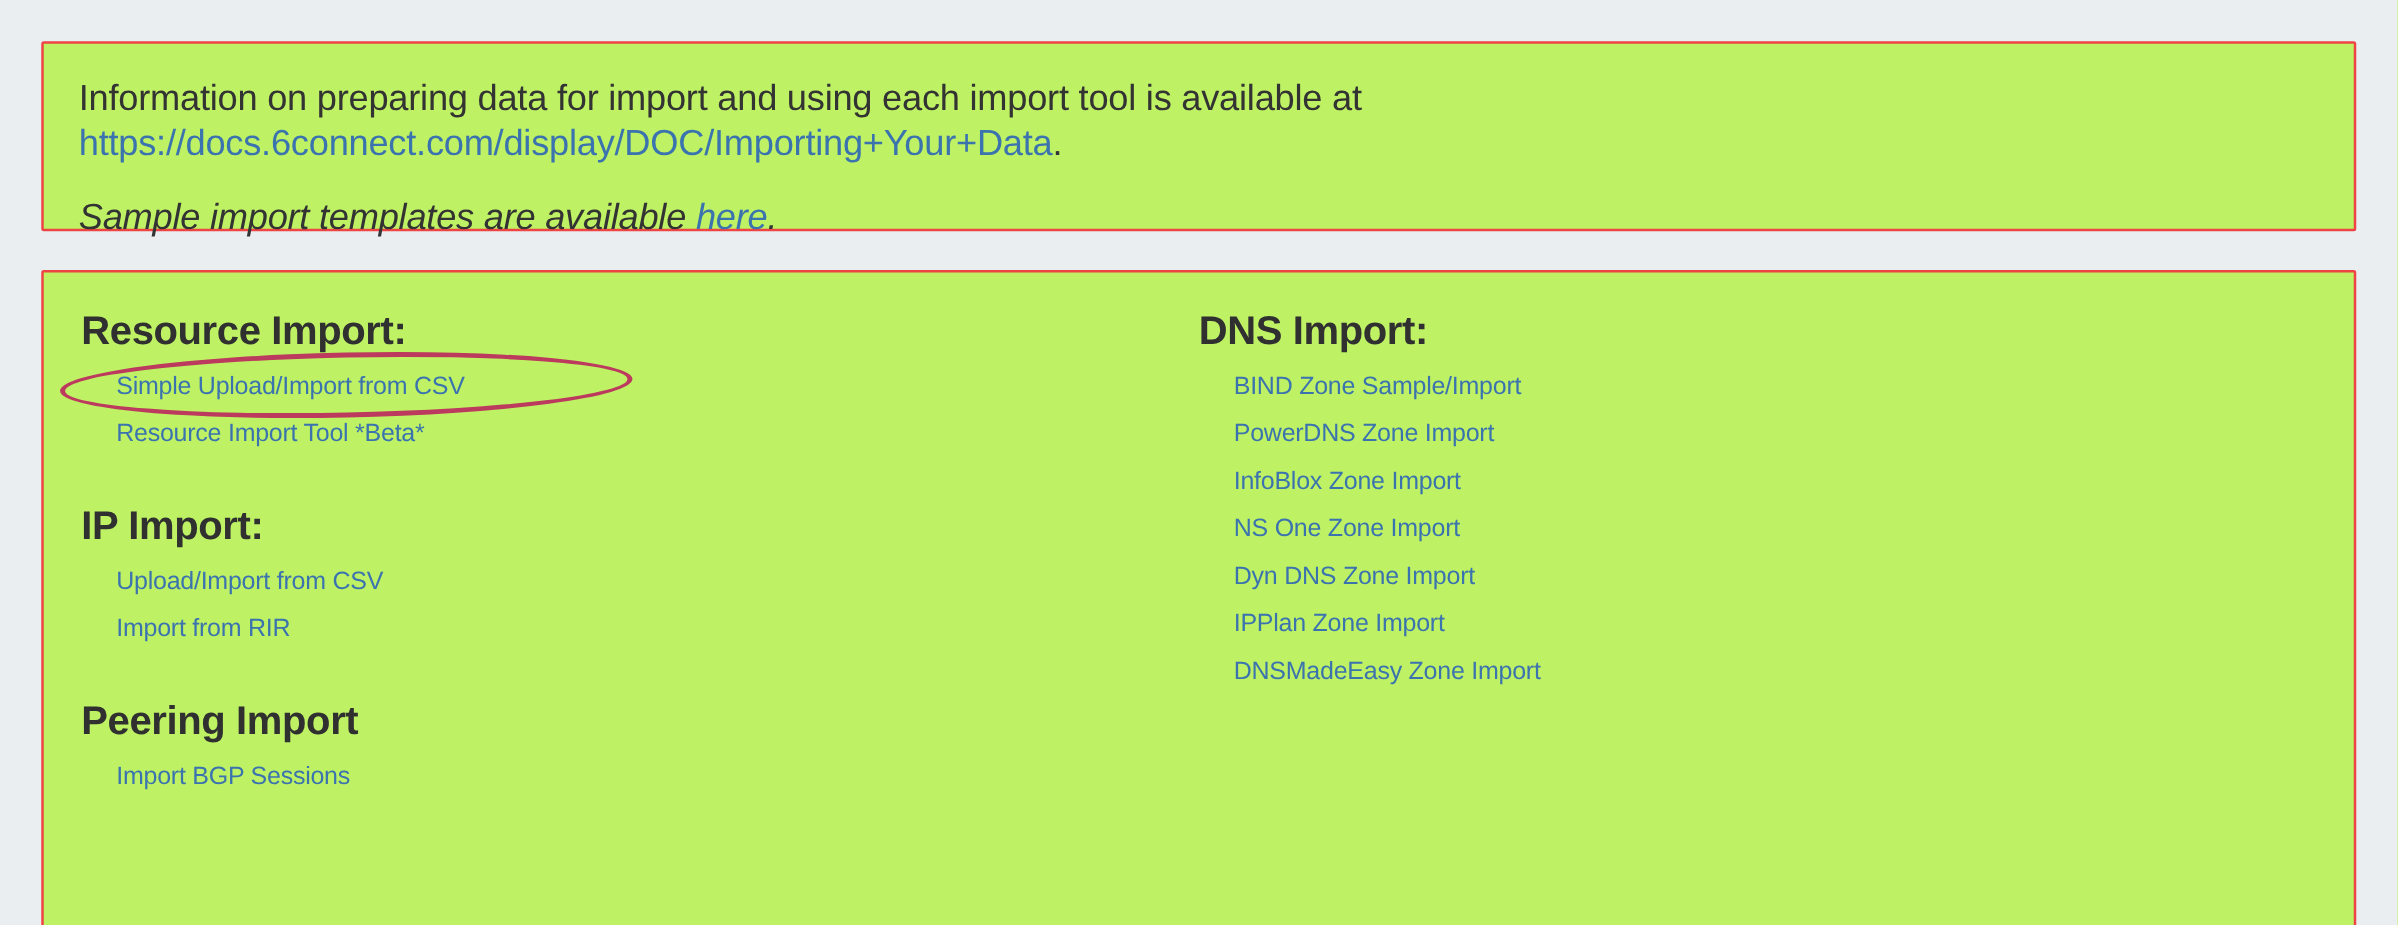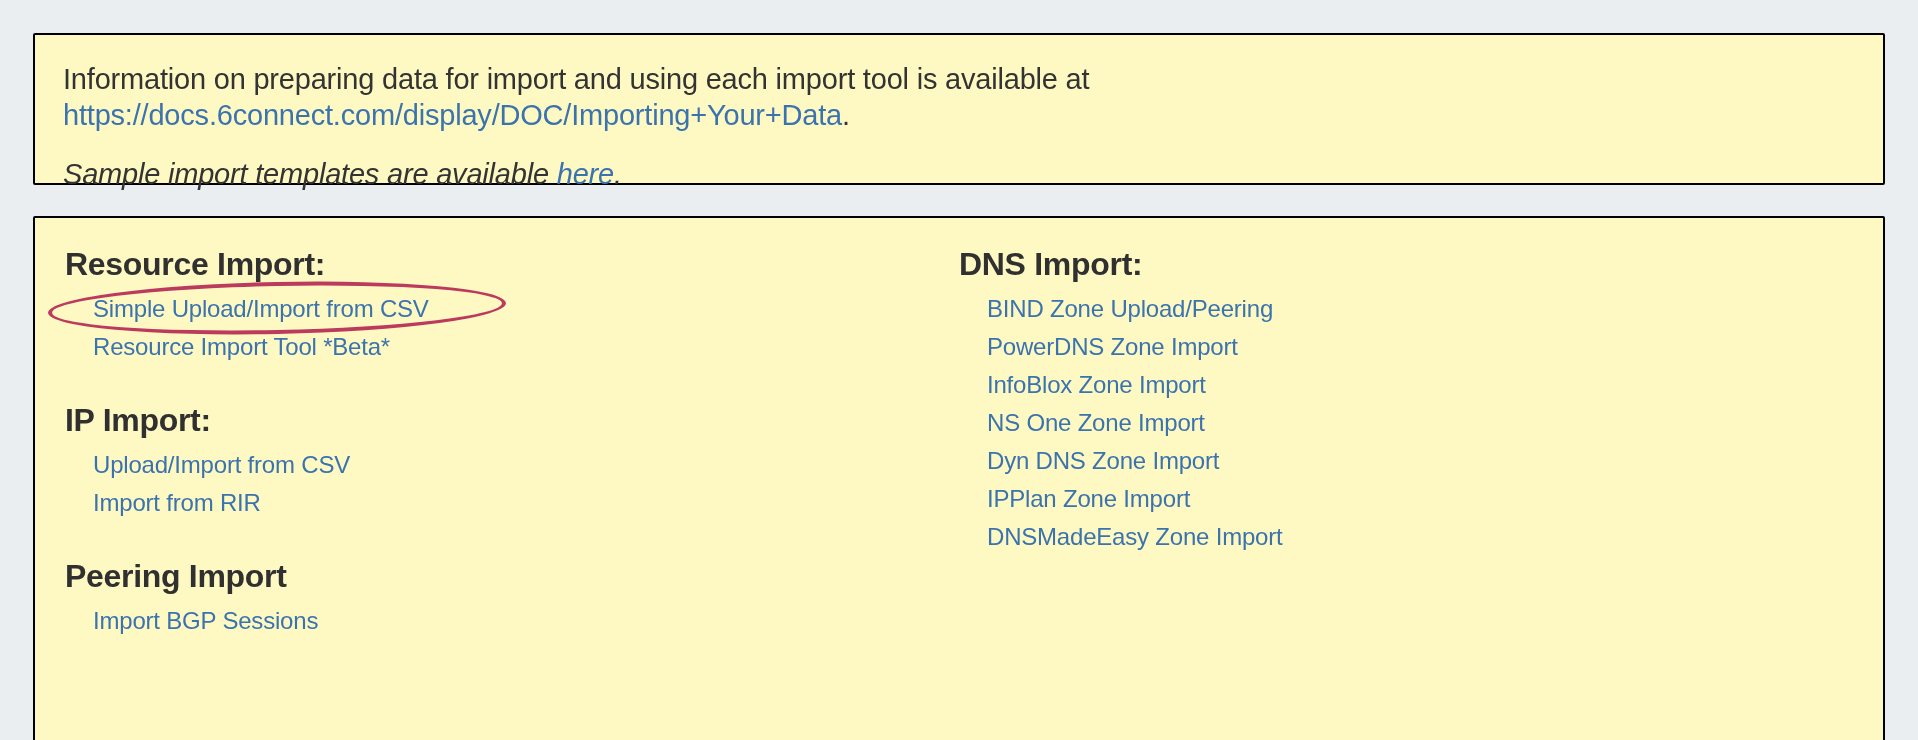--- a/index.html
+++ b/index.html
@@ -6,22 +6,22 @@
   html, body { margin: 0; padding: 0; }
   body {
     width: 1918px; height: 740px;
     background: #eaeef1;
     font-family: "Liberation Sans", "DejaVu Sans", sans-serif;
     overflow: hidden;
   }
   .page { width: 1918px; height: 740px; padding: 33px; }
   .panel {
     width: 100%;
-    background: #fef9c3;
-    border: 2px solid #000000;
+    background: #bef264;
+    border: 2px solid #ef4444;
     border-radius: 2px;
   }
   
   .info-panel { height: 152px; padding: 26px 28px; margin-bottom: 31px; }
   .info-panel p {
     margin: 0;
     font-size: 29px;
     line-height: 36px;
     color: #333333;
     letter-spacing: -0.2px;
@@ -35,21 +35,21 @@
     margin: 36px 0 8px 0;
     font-size: 32px;
     line-height: 36px;
     font-weight: bold;
     color: #303030;
     letter-spacing: -0.3px;
   }
   .import-heading.first { margin-top: 0; }
   ul.import-links { list-style: none; margin: 0; padding: 0 0 0 28px; }
   ul.import-links li {
-    font-size: 24px;
+    font-size: 20px;
     line-height: 38px;
     letter-spacing: -0.2px;
   }
   li.annotated { position: relative; }
   .annotation-ellipse {
     position: absolute;
     left: -45px;
     top: -8px;
     width: 458px;
     height: 52px;
@@ -101,21 +101,21 @@
         </li>
       </ul>
 
     </div>
 
     <div class="import-col">
 
       <h2 class="import-heading first">DNS Import:</h2>
       <ul class="import-links">
         <li>
-          <a class="link" href="#">BIND Zone Upload/Peering</a>
+          <a class="link" href="#">BIND Zone Sample/Import</a>
         </li>
         <li>
           <a class="link" href="#">PowerDNS Zone Import</a>
         </li>
         <li>
           <a class="link" href="#">InfoBlox Zone Import</a>
         </li>
         <li>
           <a class="link" href="#">NS One Zone Import</a>
         </li>

